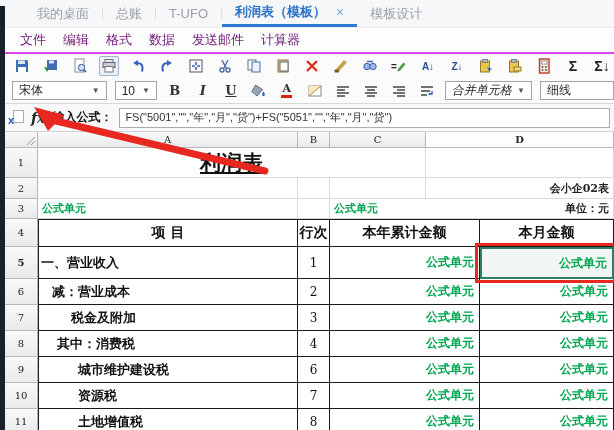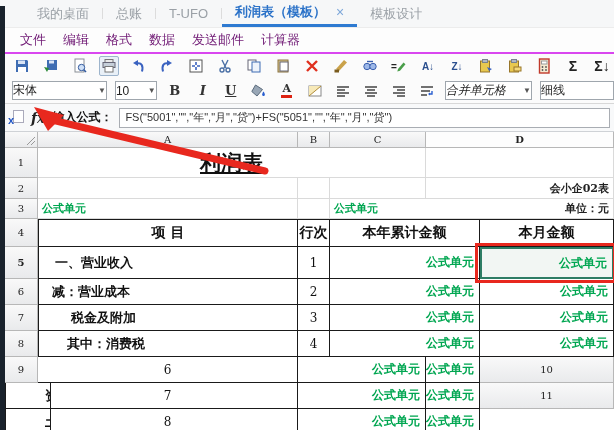--- a/index.html
+++ b/index.html
@@ -29,21 +29,21 @@
   .tbtn{ width:20px; height:20px; display:flex; align-items:center; justify-content:center; border:1px solid transparent; border-radius:2px; flex:0 0 auto; }
   .tbtn.pressed{ border:1px solid #9db4cc; background:#e9f0f7; }
   .tbtn svg{ display:block; }
   .glyph{ font-size:13px; font-weight:700; color:#333; font-family:"DejaVu Serif", serif; }
   .glyph.italic{ font-style:italic; }
   .glyph.under{ text-decoration:underline; }
   .sortg{ font-size:10px; font-weight:700; color:#2b4f8e; font-family:"Liberation Sans",sans-serif;}
   .sumg{ font-size:14px; font-weight:700; color:#222; }
   .fcolor{ display:flex; flex-direction:column; align-items:center; line-height:10px;}
   .fcolor .bar{ width:11px; height:3px; background:#d21; margin-top:1px;}
-  .dd{ height:19px; border:1px solid #9fa6ad; background:#fff; display:flex; align-items:center; font-size:12px; color:#222; padding:0 0; gap:4px; }
+  .dd{ height:19px; border:1px solid #9fa6ad; background:#fff; display:flex; align-items:center; font-size:12px; color:#222; padding:0 6px; gap:4px; }
   .dd .caret{ margin-left:auto; font-size:8px; color:#555; }
   .dd.font{ width:100px; } .dd.size{ width:44px; } .dd.merge{ width:92px;font-style:italic; } .dd.line{ width:78px; }
 
   
   .formulabar{ height:28px; background:#f8f9fa; border-bottom:1px solid #cfd2d6; display:flex; align-items:center; padding:0 4px 0 8px; gap:7px; }
   .fx-cancel{ width:16px; height:16px; position:relative; }
   .fx-cancel .page{ position:absolute; right:0; top:0; width:11px; height:13px; background:#fff; border:1px solid #aab; }
   .fx-cancel .x{ position:absolute; left:0; bottom:0; color:#2458c6; font-weight:700; font-size:11px; line-height:11px; }
   .fx{ font-family:"DejaVu Serif", serif; font-style:italic; font-weight:700; font-size:14px; color:#222; }
   .fx-label{ font-size:12px; font-weight:600; color:#111; white-space:nowrap; }
@@ -78,22 +78,22 @@
   .dk.topline{ border-top:1px solid #1a1a1a; }
   .dk.leftline{ border-left:1px solid #1a1a1a; }
   .title-cell{ justify-content:center; font-size:21px; font-weight:700; color:#111; }
   .title-cell span{ text-decoration:underline; }
   .hdr{ font-weight:700; font-size:14px; justify-content:center; }
   .item{ font-weight:600; font-size:13px; }
   .num{ justify-content:center; font-size:12px; }
   .green{ color:#00a651; }
   .r{ justify-content:flex-end; }
   .u600{ font-weight:600; }
-  .ind-a{ padding-left:16px; } .ind-b{ padding-left:13px; } .ind-c{ padding-left:32px; }
-  .ind-d{ padding-left:28px;text-align:right; } .ind-e{ padding-left:39px; }
+  .ind-a{ padding-left:2px; } .ind-b{ padding-left:13px; } .ind-c{ padding-left:32px; }
+  .ind-d{ padding-left:18px;text-align:right; } .ind-e{ padding-left:39px; }
   .selcell{ border:2px solid #2e7d64 !important; background:#f2f6f3; }
 
   
   .red-box{ position:absolute; left:470px; top:111px; width:141px; height:40px; border:3px solid #e8281e; z-index:5; pointer-events:none; }
   .arrow-svg{ position:absolute; left:30px; top:103px; z-index:10; pointer-events:none; }
 </style>
 </head>
 <body>
 
 <div class="window">
@@ -379,20 +379,21 @@
     <div class="cell dk green r s2 u600">公式单元</div>
     <div class="cell dk green r u600">公式单元</div>
 
     <div class="cell rh">8</div>
     <div class="cell dk item leftline ind-d">其中：消费税</div>
     <div class="cell dk num">4</div>
     <div class="cell dk green r s2 u600">公式单元</div>
     <div class="cell dk green r u600">公式单元</div>
 
     <div class="cell rh">9</div>
+    <div class="cell dk item leftline ind-e">城市维护建设税</div>
     <div class="cell dk num">6</div>
     <div class="cell dk green r s2 u600">公式单元</div>
     <div class="cell dk green r u600">公式单元</div>
 
     <div class="cell rh">10</div>
     <div class="cell dk item leftline ind-e">资源税</div>
     <div class="cell dk num">7</div>
     <div class="cell dk green r s2 u600">公式单元</div>
     <div class="cell dk green r u600">公式单元</div>
 

